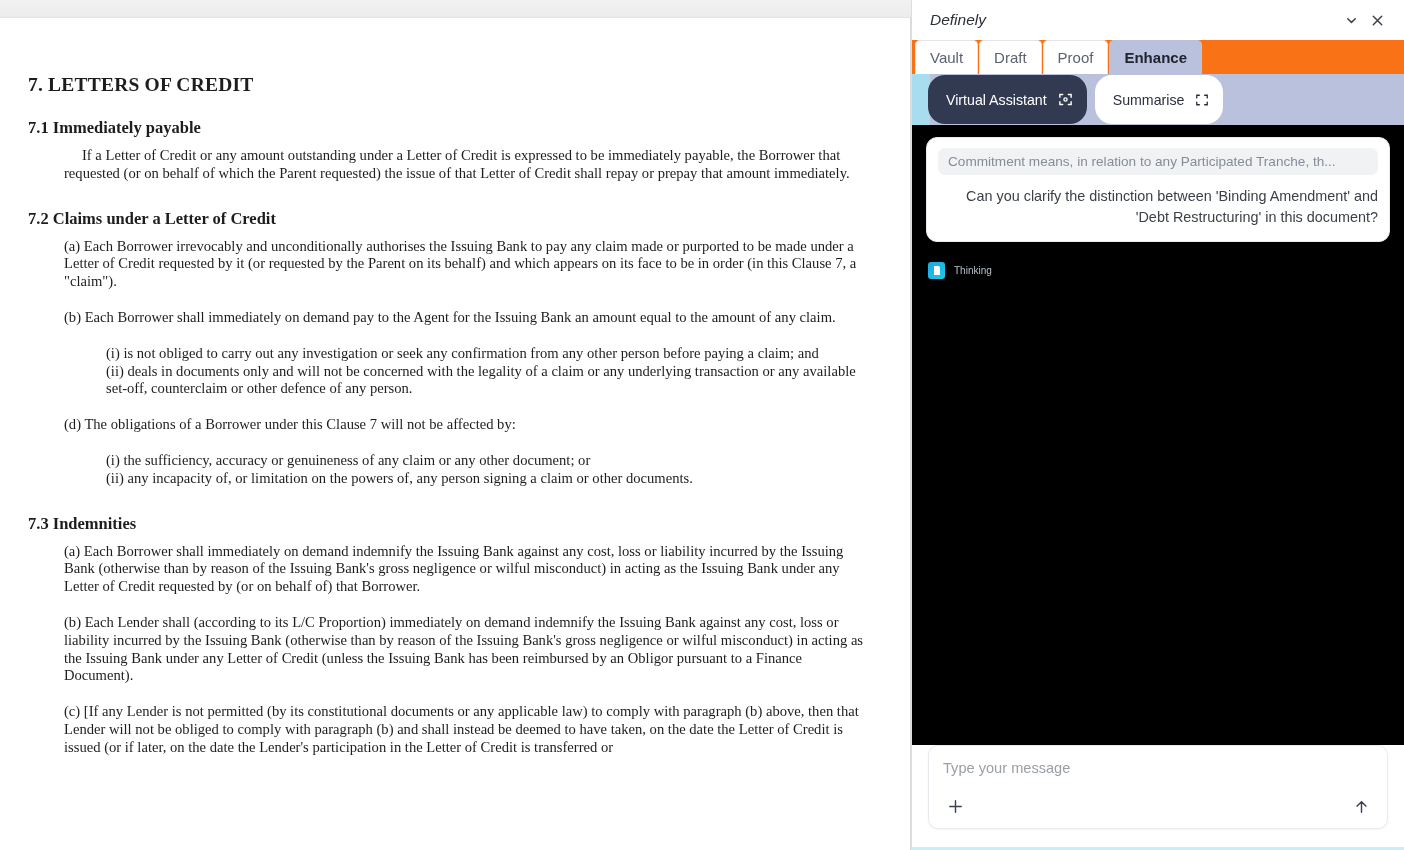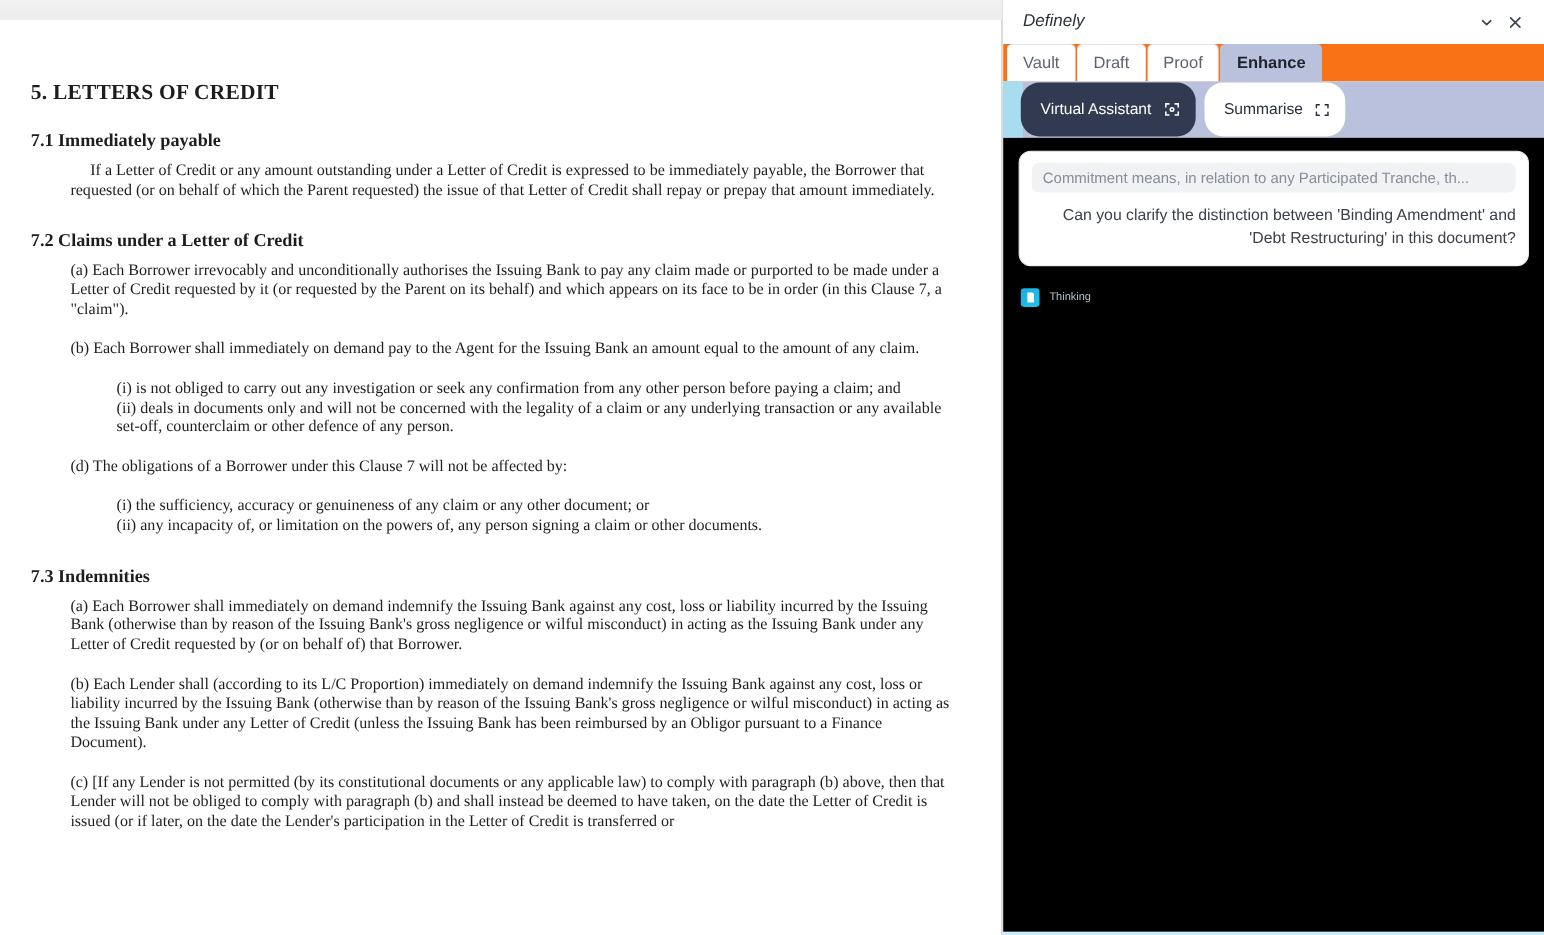--- a/index.html
+++ b/index.html
@@ -271,21 +271,21 @@
 </head>
 <body>
 
 <div id="root">
 
   <div class="top-band"></div>
 
   <div class="doc-pane">
     <div class="doc-page">
 
-      <h1 class="clause-title">5. LETTERS OF CREDIT</h1>
+      <h1 class="clause-title">7. LETTERS OF CREDIT</h1>
 
       <h2 class="sub-title">7.1 Immediately payable</h2>
       <p class="body first-ind">If a Letter of Credit or any amount outstanding under a Letter of Credit is expressed to be immediately payable, the Borrower that requested (or on behalf of which the Parent requested) the issue of that Letter of Credit shall repay or prepay that amount immediately.</p>
 
       <h2 class="sub-title spaced">7.2 Claims under a Letter of Credit</h2>
       <p class="body">(a) Each Borrower irrevocably and unconditionally authorises the Issuing Bank to pay any claim made or purported to be made under a Letter of Credit requested by it (or requested by the Parent on its behalf) and which appears on its face to be in order (in this Clause 7, a "claim").</p>
       <p class="body">(b) Each Borrower shall immediately on demand pay to the Agent for the Issuing Bank an amount equal to the amount of any claim.</p>
       <p class="body indent2 tight">(i) is not obliged to carry out any investigation or seek any confirmation from any other person before paying a claim; and</p>
       <p class="body indent2">(ii) deals in documents only and will not be concerned with the legality of a claim or any underlying transaction or any available set-off, counterclaim or other defence of any person.</p>
       <p class="body">(d) The obligations of a Borrower under this Clause 7 will not be affected by:</p>
@@ -360,16 +360,33 @@
 
       <div class="thinking-row">
         <span class="brand-mark">
           <i></i>
         </span>
         <span class="thinking-text">Thinking</span>
       </div>
 
     </div>
 
+    <div class="composer-wrap">
+      <div class="composer">
+        <input class="composer-input" type="text" placeholder="Type your message" style="">
+        <div class="composer-actions">
+          <div class="icon-btn">
+            <svg width="19" height="19" viewBox="0 0 20 20" fill="none" stroke="currentColor" stroke-width="1.5" stroke-linecap="round">
+              <path d="M10 4v12M4 10h12"></path>
+              </svg>
+          </div>
+          <div class="icon-btn">
+            <svg width="19" height="19" viewBox="0 0 20 20" fill="none" stroke="currentColor" stroke-width="1.5" stroke-linecap="round" stroke-linejoin="round">
+              <path d="M10 16V5M5.4 9.6 10 4.9l4.6 4.7"></path>
+              </svg>
+          </div>
+        </div>
+      </div>
+    </div>
 
   </div>
 
 </div>
 
 </body></html>

